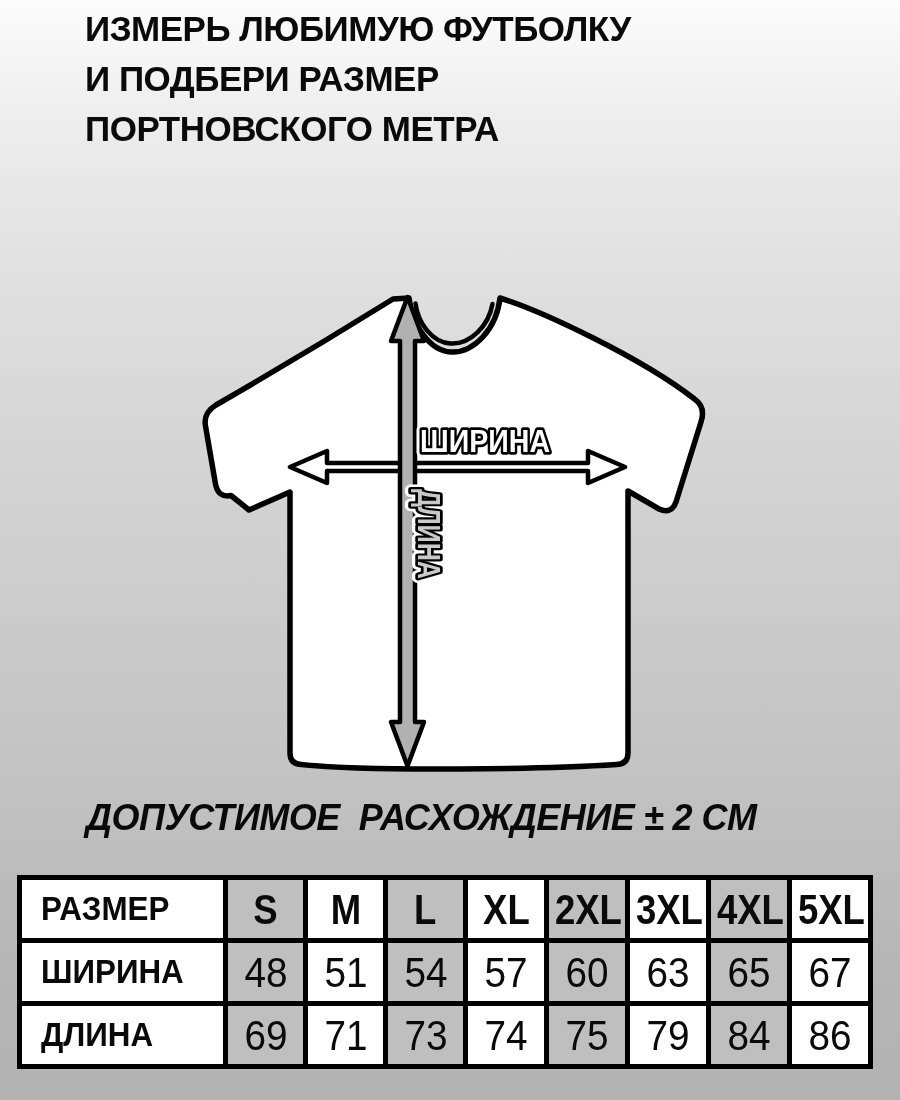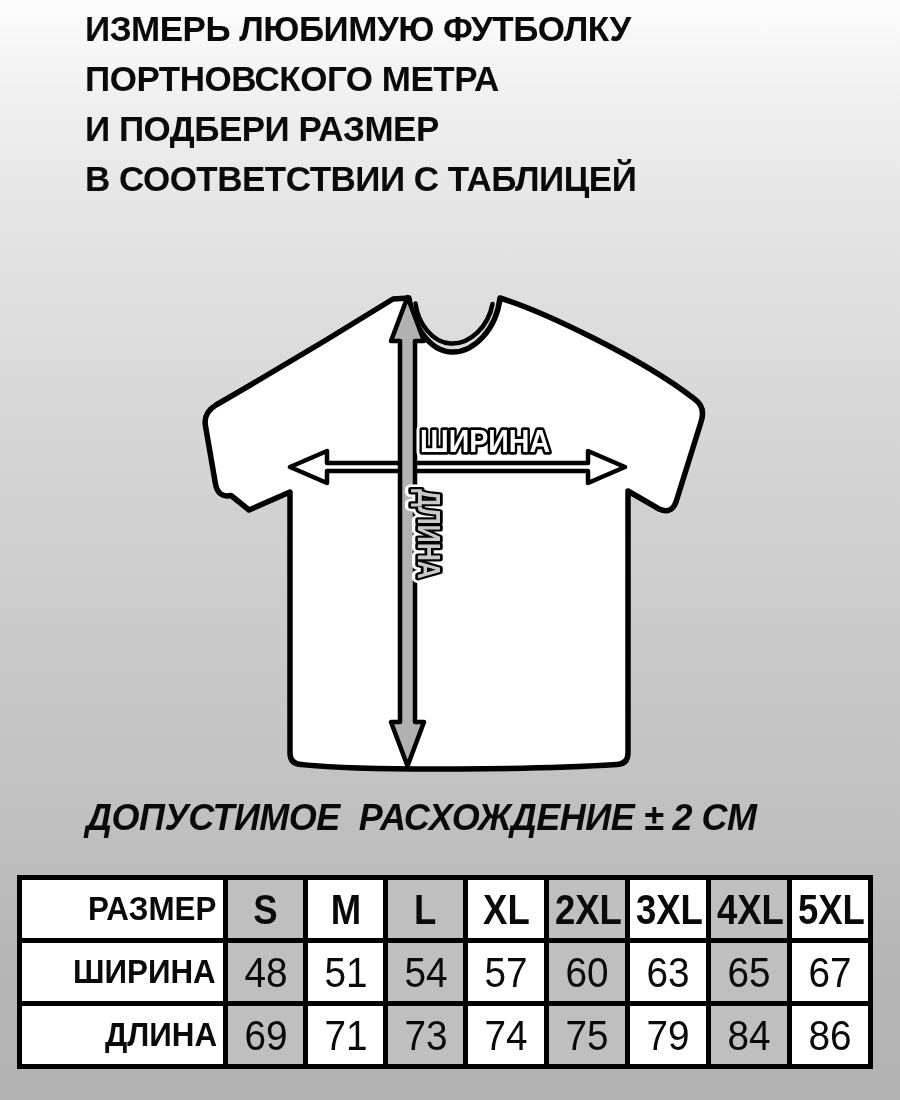--- a/index.html
+++ b/index.html
@@ -10,41 +10,40 @@
   }
   .header{position:absolute;left:85px;top:4px;}
   .hline{font-size:35px;font-weight:700;line-height:50px;white-space:nowrap;letter-spacing:-0.5px;}
   .diagram{position:absolute;left:190px;top:285px;width:520px;height:500px;}
   .tolerance{position:absolute;left:86px;top:797px;font-size:36px;font-weight:700;white-space:pre;letter-spacing:-0.5px;font-style:italic;}
   .size-table{position:absolute;left:17px;top:875px;width:851px;border-collapse:collapse;table-layout:fixed;background:#ffffff;}
   .size-table td{border:5px solid #000;text-align:center;vertical-align:middle;padding:0;height:58px;overflow:hidden;}
   .size-table td.g{background:#bfbfbf;}
   .size-table td.w{background:#ffffff;}
   .c{display:inline-block;white-space:nowrap;}
-  td.lbl{text-align:right;background:#ffffff;}
+  td.lbl{text-align:left;background:#ffffff;}
   td.lbl .c{font-size:33px;font-weight:700;margin-left:19px;transform:scaleX(.95);transform-origin:0 50%;}
   td.sz .c{font-size:43px;font-weight:700;transform:scaleX(.85);}
   td.num .c{font-size:43px;font-weight:400;transform:scaleX(.9);}
   
   .dlabel-halo{fill:none;stroke:#ffffff;stroke-width:12;stroke-linejoin:round;
     font-family:"Liberation Sans","DejaVu Sans",sans-serif;font-weight:700;font-size:32px;}
   .dlabel{fill:#ffffff;stroke:#000000;stroke-width:5.5;paint-order:stroke;stroke-linejoin:round;
     font-family:"Liberation Sans","DejaVu Sans",sans-serif;font-weight:700;font-size:32px;}
   .dlabel.grayfill{fill:#c9c9c9;}
 </style>
 </head>
 <body>
 
 <div class="page">
 
   <div class="header">
     <div class="hline">ИЗМЕРЬ ЛЮБИМУЮ ФУТБОЛКУ</div>
+    <div class="hline">И ПОДБЕРИ РАЗМЕР</div>
     <div class="hline">ПОРТНОВСКОГО МЕТРА</div>
-    <div class="hline">И ПОДБЕРИ РАЗМЕР</div>
-    <div class="hline">В СООТВЕТСТВИИ С ТАБЛИЦЕЙ</div>
   </div>
 
   <svg class="diagram" viewBox="0 0 520 500" aria-hidden="true">
 
     <path d="M 219 13 L 203 14
          C 158 42 78 90 26 120
          Q 13 128 15.5 141
          L 25.5 199
          Q 28 213 41 210.5
          L 59 225

